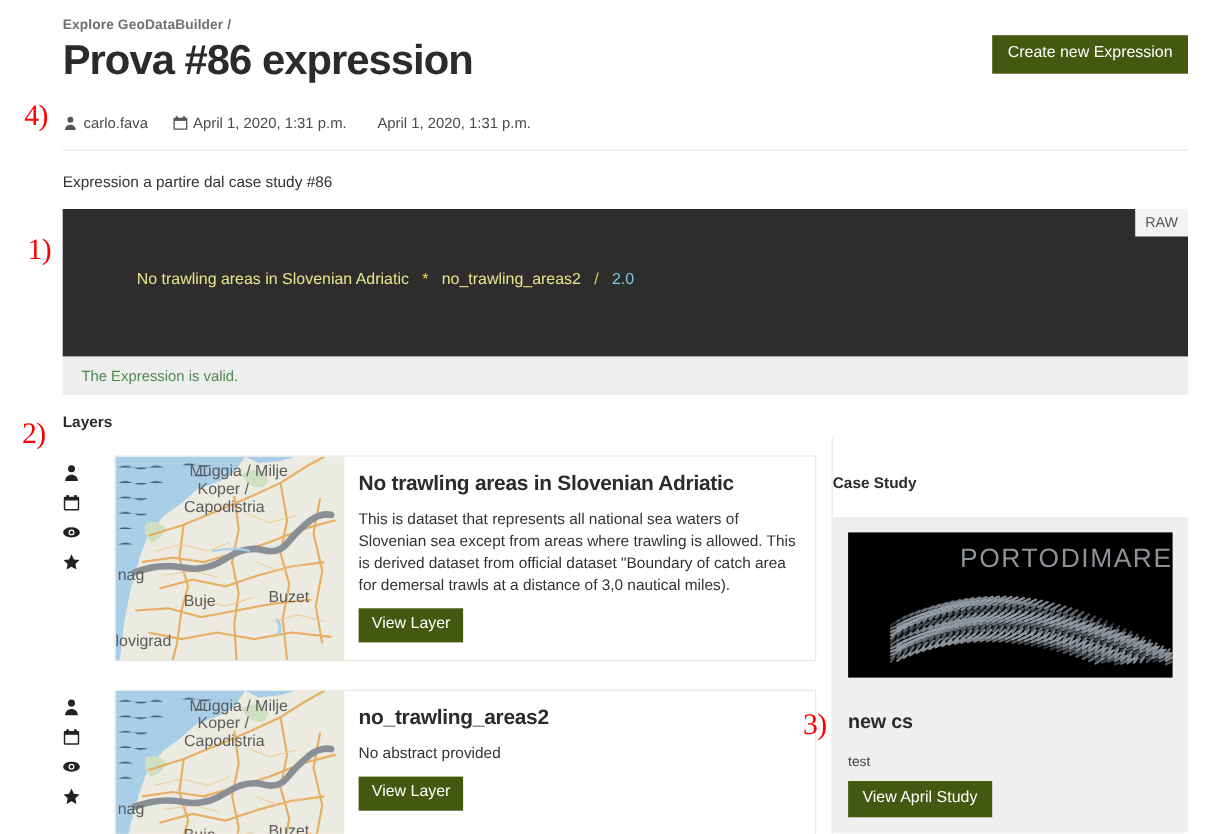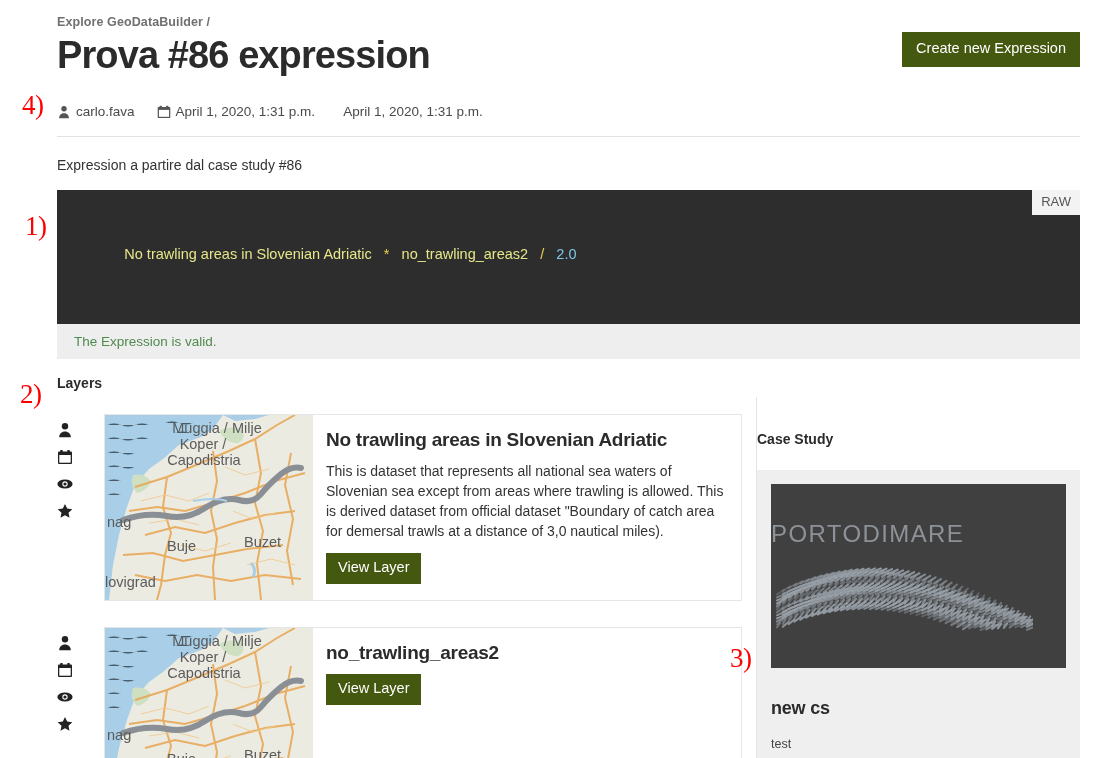--- a/index.html
+++ b/index.html
@@ -218,25 +218,25 @@
     font-size: 14.5px;
     padding: 7px 12px 8px 12px;
     font-family: "Liberation Sans", sans-serif;
     cursor: pointer;
     line-height: 1.1;
   }
 
   
   .cs-panel { background: #efefef; padding: 14px; width: 323px; }
   .cs-img {
-    background: #404040;
-    height: 184px;
+    background: #000000;
+    height: 132px;
     display: flex;
     flex-direction: column;
-    align-items: flex-start;
+    align-items: flex-end;
     justify-content: center;
   }
   .cs-logo-text {
     font-size: 24px;
     color: #8d9298;
     letter-spacing: 1.4px;
     font-family: "Liberation Sans", sans-serif;
     margin-bottom: 4px;
   }
   .cs-title {
@@ -487,20 +487,21 @@
                   <text x="98" y="34" font-size="14.5" text-anchor="middle">Koper /</text>
                   <text x="99" y="50" font-size="14.5" text-anchor="middle">Capodistria</text>
                   <text x="2" y="112" font-size="14.5">nag</text>
                   <text x="62" y="136" font-size="14.5">Buje</text>
                   <text x="139" y="132" font-size="14.5">Buzet</text>
                 </g>
               </svg>
             </div>
             <div class="layer-body">
               <h2 class="layer-title">no_trawling_areas2</h2>
+              <p class="layer-abstract">No abstract provided</p>
               <button class="btn-view">View Layer</button>
             </div>
           </div>
         </div>
       </div>
 
       <div class="col-right">
         <div class="col-head">Case Study</div>
         <div class="cs-panel">
           <div class="cs-img">

